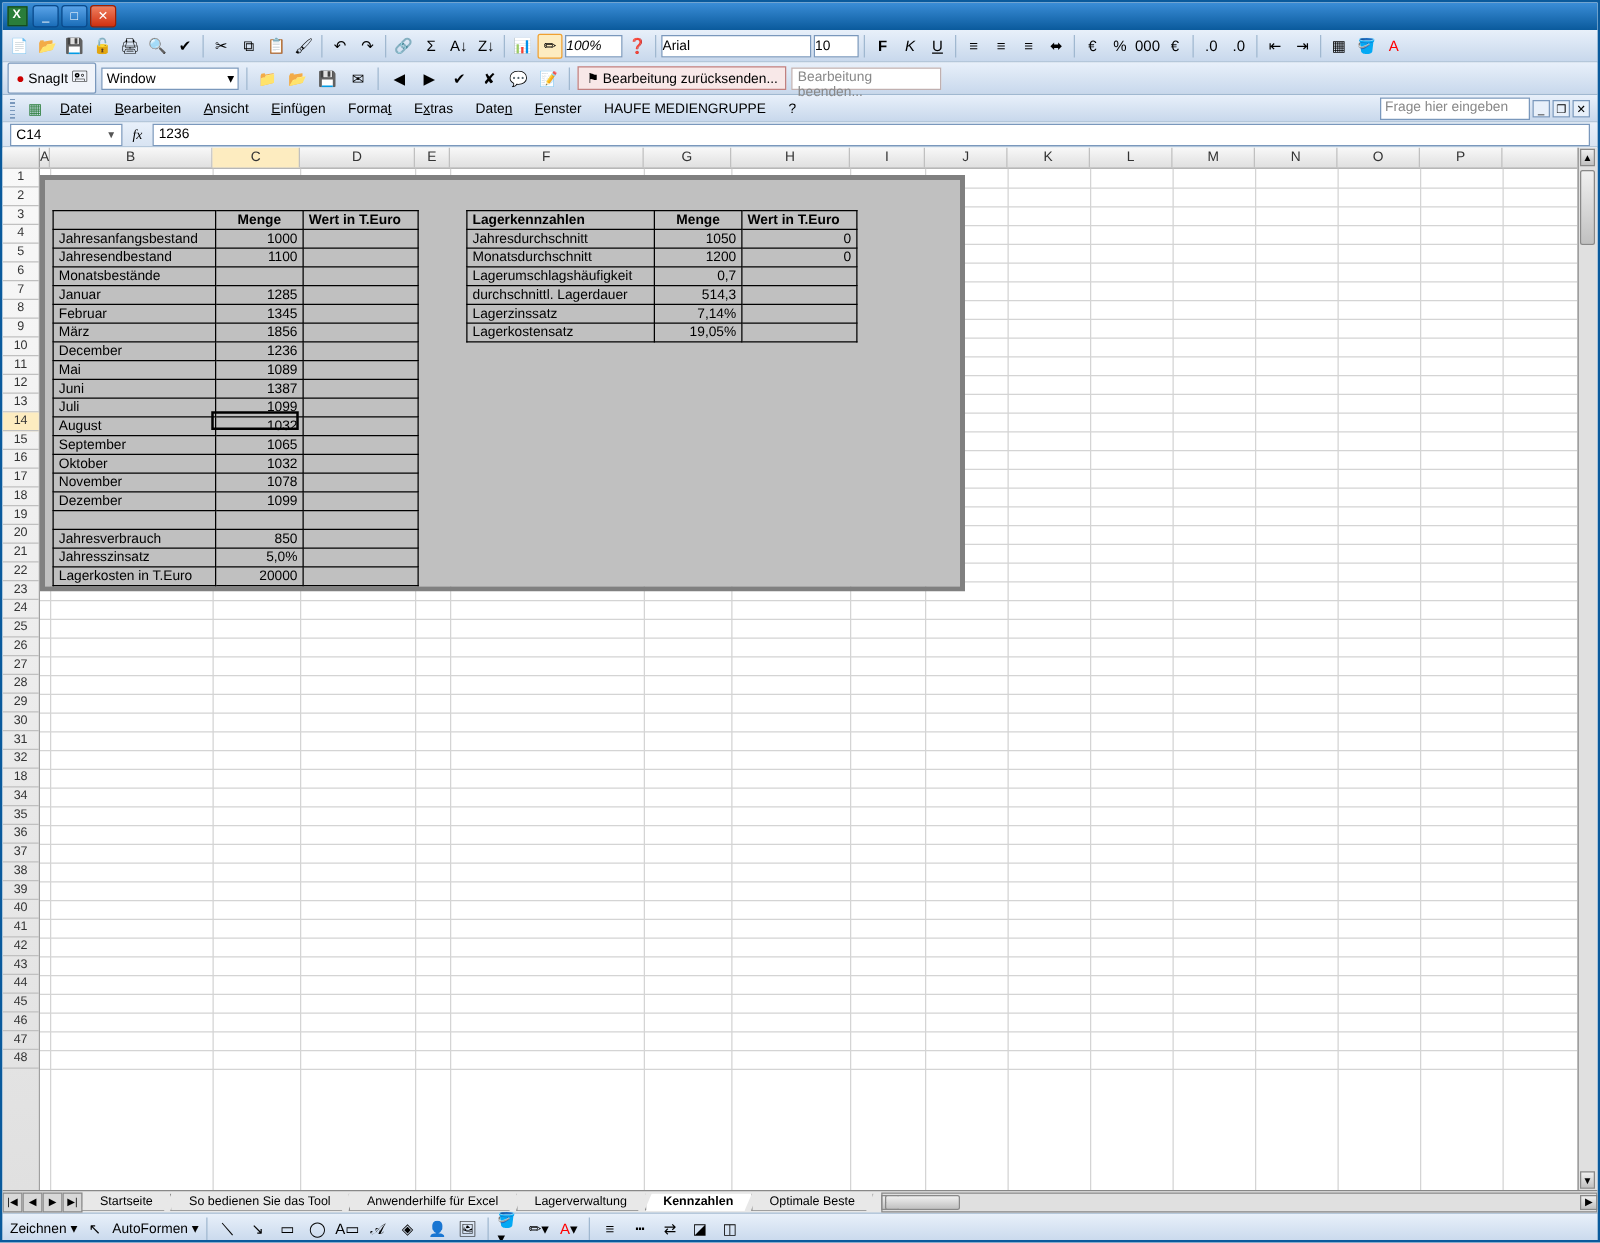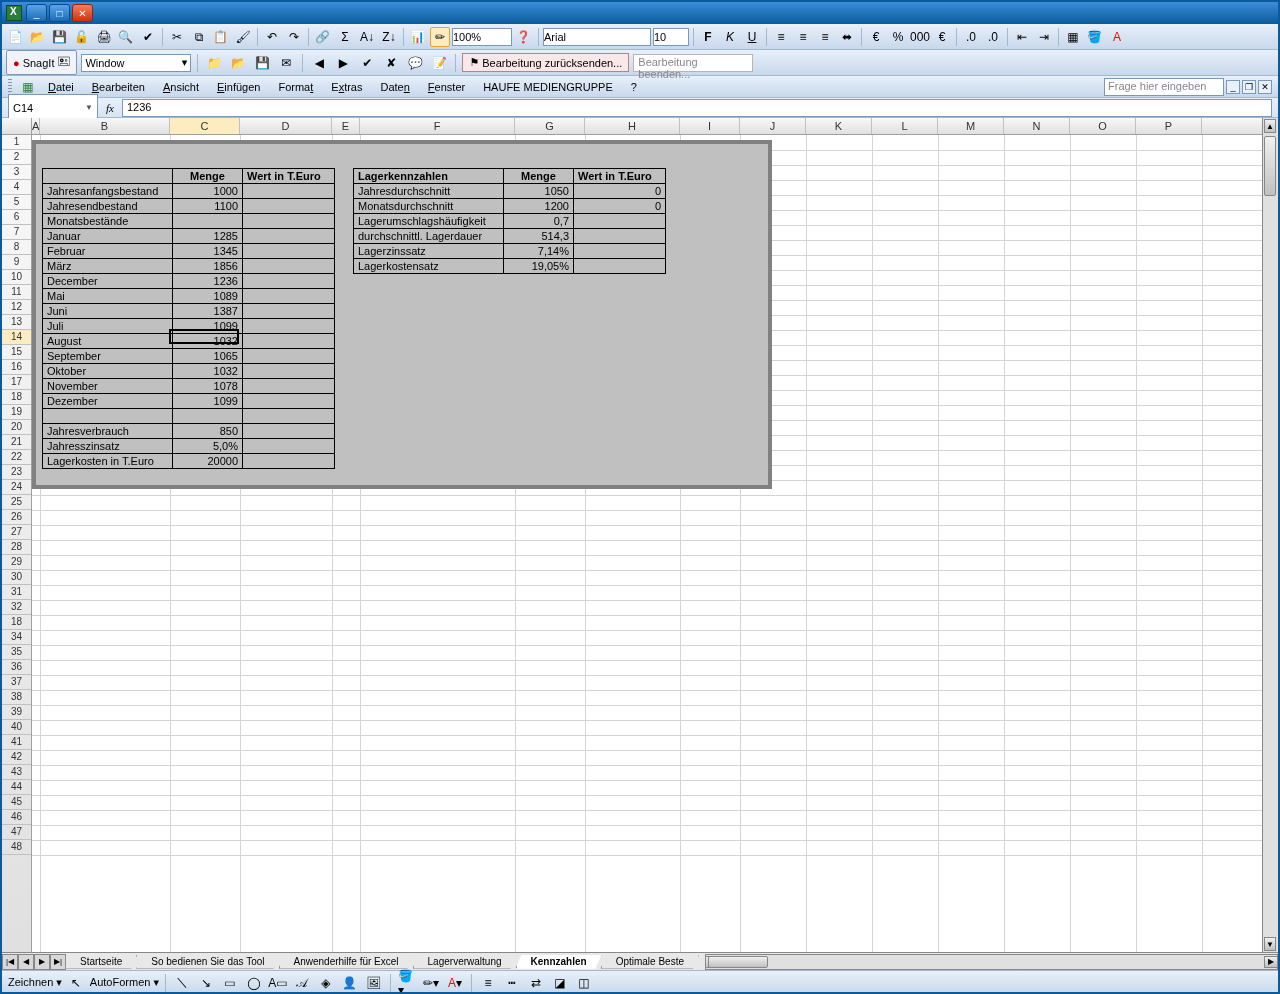--- a/index.html
+++ b/index.html
@@ -8,32 +8,32 @@
 .titlebar .app-icon { width: 16px; height: 16px; background: #2a7d3a; border: 1px solid #154a1f; margin-right: 4px; position: relative; }
 .titlebar .app-icon::after { content: "X"; position: absolute; top: 0; left: 3px; color: #fff; font-weight: bold; font-size: 10px; }
 .titlebar .title { flex: 1; }
 .titlebar .win-controls { display: flex; gap: 2px; }
 .titlebar .win-btn { width: 21px; height: 18px; background: linear-gradient(to bottom, #5aa3e8, #1a6db8); border: 1px solid #0a4a8c; border-radius: 3px; color: #fff; display: flex; align-items: center; justify-content: center; font-size: 10px; cursor: pointer; }
 .titlebar .win-btn.close { background: linear-gradient(to bottom, #f08060, #d03010); border-color: #a02000; }
 .toolbar-row { background: linear-gradient(to bottom, #e8f0fa, #c8d8ec); height: 26px; display: flex; align-items: center; padding: 0 4px; border-bottom: 1px solid #a0b8d0; gap: 2px; }
 .tb-btn { width: 20px; height: 20px; background: transparent; border: 1px solid transparent; border-radius: 2px; display: flex; align-items: center; justify-content: center; cursor: pointer; font-size: 12px; }
 .tb-sep { width: 1px; height: 18px; background: #a0b8d0; margin: 0 2px; }
 .tb-combo { height: 18px; font-size: 11px; border: 1px solid #7a98bc; background: #fff; }
-.font-name { width: 108px; }
+.font-name { width: 120px; }
 .font-size { width: 36px; }
-.zoom-box { width: 60px; }
+.zoom-box { width: 46px; font-style: italic; }
 .qbox { background:#fff; border:1px solid #7a98bc; height:18px; width:120px; color:#888; font-size:11px; padding:1px 3px;}
 .menubar { background: linear-gradient(to bottom, #e8f0fa, #c8d8ec); height: 22px; display: flex; align-items: center; padding: 0 6px; border-bottom: 1px solid #a0b8d0; gap: 2px; }
 .menubar .grip { width: 4px; height: 16px; background: repeating-linear-gradient(to bottom, #7a98bc 0 1px, transparent 1px 3px); margin-right: 4px; }
 .menubar .menu-item { padding: 2px 8px; cursor: pointer; }
 .menubar .menu-item u { text-decoration: underline; }
 .menubar .mdi { margin-left:auto; display:flex; gap:2px;}
 .menubar .mdi .mbtn{width:14px;height:14px;border:1px solid #7a98bc;background:#e8f0fa;font-size:9px;display:flex;align-items:center;justify-content:center;cursor:pointer;}
 .formula-bar { background: linear-gradient(to bottom, #e8f0fa, #d8e4f2); height: 20px; display: flex; align-items: center; border-bottom: 1px solid #a0b8d0; }
-.name-box { width: 90px; height: 18px; background: #fff; border: 1px solid #7a98bc; margin-left: 6px; padding: 13px 4px; display: flex; align-items: center; justify-content: space-between; }
+.name-box { width: 90px; height: 18px; background: #fff; border: 1px solid #7a98bc; margin-left: 6px; padding: 3px 4px; display: flex; align-items: center; justify-content: space-between; }
 .name-box .arrow { font-size: 8px; color: #555; }
 .fx-label { margin: 17px 8px; font-style: italic; font-family: serif; }
 .formula-input { flex: 1; height: 18px; background: #fff; border: 1px solid #7a98bc; padding: 1px 4px; margin-right: 6px; }
 .sheet-area { position: relative; background: #fff; height: 834px; overflow: hidden; display:flex; }
 .grid-scroll { position:relative; flex:1; overflow:hidden;}
 .col-headers { position: absolute; top: 0; left: 0; right: 0; height: 17px; display: flex; background: linear-gradient(to bottom, #f8f8f8, #e0e0e0); border-bottom: 1px solid #a0a0a0; }
 .corner { width: 30px; border-right: 1px solid #a0a0a0; background: linear-gradient(to bottom, #f8f8f8, #e0e0e0); }
 .col-h { border-right: 1px solid #c0c0c0; text-align: center; font-size: 11px; line-height: 16px; color: #333; }
 .col-h.sel { background: #fdecc0; }
 .row-headers { position: absolute; top: 17px; left: 0; width: 30px; bottom: 0; background: linear-gradient(to bottom, #f8f8f8, #e0e0e0); border-right: 1px solid #a0a0a0; }
@@ -44,21 +44,21 @@
 .gl-v { position: absolute; top: 0; bottom: 0; width: 1px; background: #d4d4d4; }
 .gl-h { position: absolute; left: 0; right: 0; height: 1px; background: #d4d4d4; }
 .content-panel { position: absolute; top: 5px; left: 0; width: 740px; background: #808080; border: 4px solid #808080; }
 .panel-inner { background: #c0c0c0; }
 .yellow-header { background: #ffcc00; padding: 8px 12px; display: flex; align-items: center; justify-content: space-between; height: 46px; }
 .yellow-header h1 { color: #003399; font-size: 22px; font-weight: bold; font-style: italic; font-family: Arial, sans-serif; }
 .start-btn { background: linear-gradient(to bottom, #ffd060, #f0a020); border: 1px solid #806000; border-radius: 4px; padding: 3px 12px 3px 6px; display: flex; align-items: center; gap: 4px; font-weight: bold; font-size: 12px; cursor: pointer; box-shadow: 1px 1px 2px rgba(0,0,0,0.3); }
 .start-btn .house { width: 18px; height: 14px; position: relative; }
 .start-btn .house::before { content: ""; position: absolute; top: 0; left: 2px; border-left: 7px solid transparent; border-right: 7px solid transparent; border-bottom: 6px solid #333; }
 .start-btn .house::after { content: ""; position: absolute; top: 5px; left: 4px; width: 10px; height: 8px; background: #fff; border: 1px solid #333; }
-.data-area { padding: 24px 6px 16px 6px; display: flex; gap: 18px; align-items: flex-start; }
+.data-area { padding: 24px 6px 0 6px; display: flex; gap: 38px; align-items: flex-start; }
 table.dt { border-collapse: collapse; font-size: 11px; }
 table.dt td, table.dt th { border: 1px solid #000; padding: 1px 4px; height: 15px; background: #c0c0c0; }
 table.dt th { font-weight: bold; text-align: left; }
 table.dt .num { text-align: right; }
 table.dt .hdr { font-weight: bold; }
 table.dt .w-label { width: 130px; }
 table.dt .w-menge { width: 70px; }
 table.dt .w-wert { width: 92px; }
 table.dt .w-label2 { width: 150px; }
 .active-cell-overlay { position: absolute; border: 2px solid #000; pointer-events: none; background: rgba(255,255,255,0); }

